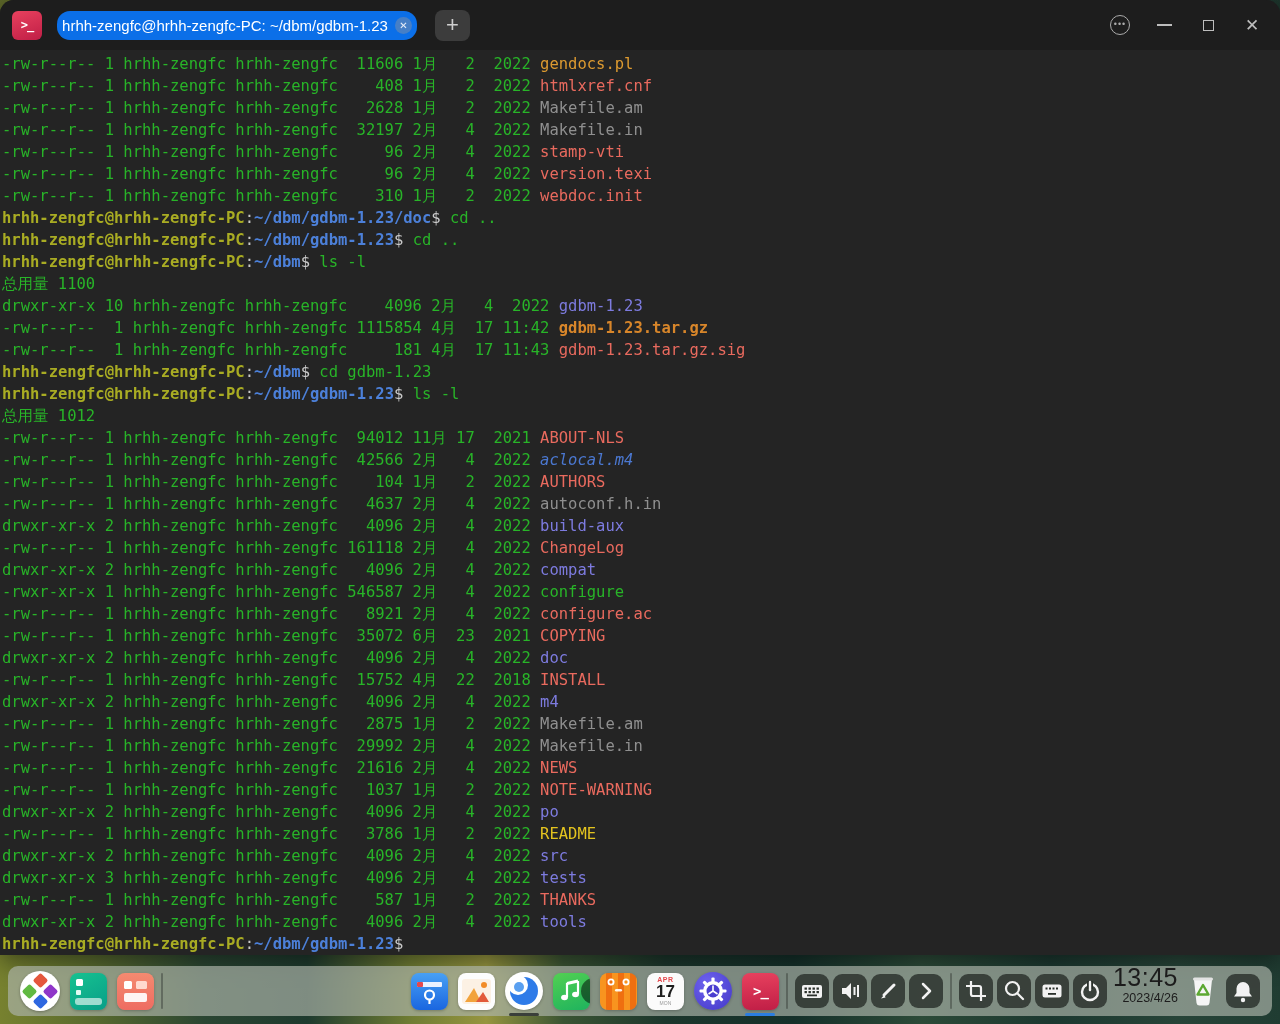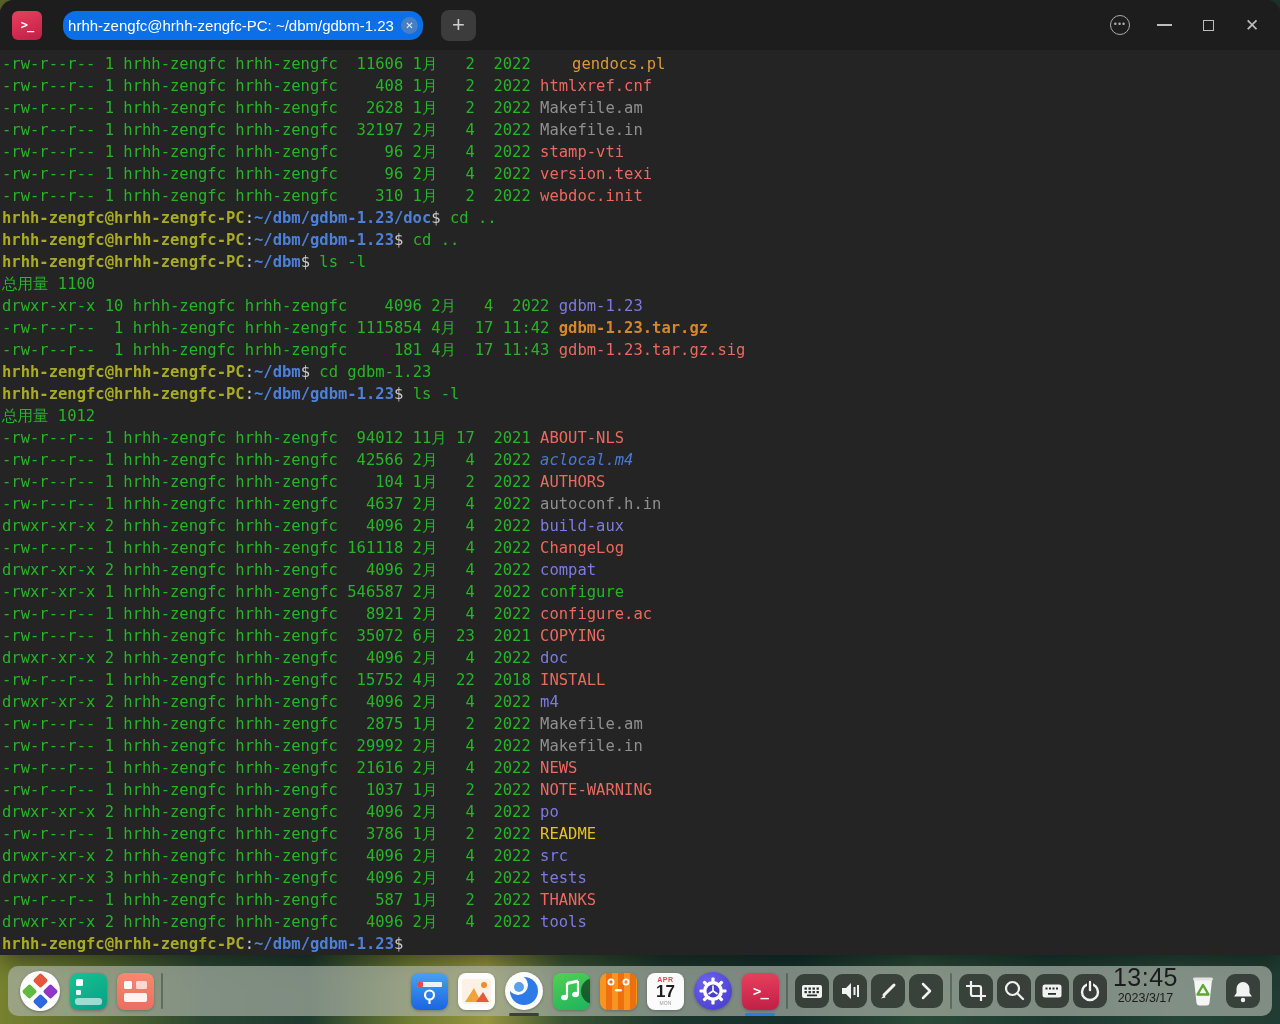--- a/index.html
+++ b/index.html
@@ -24,21 +24,21 @@
     display:flex; align-items:center;
   }
   .term-logo {
     width:30px; height:29px; border-radius:6px; margin-left:12px;
     background:linear-gradient(160deg,#E8415E,#C01E46);
     color:#fff; font-family:"DejaVu Sans Mono",monospace;
     font-size:12px; font-weight:bold; display:flex; align-items:center; justify-content:center;
     letter-spacing:-1px;
   }
   .tab {
-    margin-left:21px; width:360px; height:29px; border-radius:13px;
+    margin-left:15px; width:360px; height:29px; border-radius:13px;
     background:var(--tabblue); color:#fff; font-size:15px;
     display:flex; align-items:center; justify-content:center; gap:7px;
     white-space:nowrap;
   }
   .tab-close {
     width:17px; height:17px; border-radius:50%; background:rgba(120,140,170,.55);
     color:#E8EEF8; font-size:10px; line-height:17px; text-align:center;
     font-family:"DejaVu Sans",sans-serif;
   }
   .newtab {
@@ -59,21 +59,21 @@
   
   .term-content {
     padding:3px 0 0 2px; font-family:"DejaVu Sans Mono","Liberation Mono",monospace;
     font-size:15.5px; line-height:22px; white-space:pre;
   }
   .s-g   { color:var(--green); }
   .s-w   { color:var(--white); }
   .s-o   { color:var(--olive); font-weight:bold;text-align:center; }
   .s-p   { color:var(--path);  font-weight:bold;margin-top:8px; }
   .s-sal { color:var(--salmon); }
-  .s-org { color:var(--orange);margin-left:32px; }
+  .s-org { color:var(--orange); }
   .s-orgb{ color:var(--orangeb); font-weight:bold; }
   .s-gray{ color:var(--gray); }
   .s-pur { color:var(--purple);text-align:center; }
   .s-bi  { color:var(--bluei); font-style:italic; }
   .s-yb  { color:var(--yellowb); font-weight:normal; }
 
   
   .dock {
     position:absolute; left:8px; right:8px; bottom:8px; height:50px;
     border-radius:10px; background:rgba(172,180,170,.68);
@@ -121,21 +121,21 @@
   .ic-cc    { width:38px; height:38px; border-radius:50%;
     background:radial-gradient(circle at 35% 30%,#6E62EE,#4338C8); position:relative;
     box-shadow:0 1px 3px rgba(0,0,0,.25); }
   .ic-term  { background:linear-gradient(175deg,#E8415E,#C01E46);
     color:#fff; font-family:"DejaVu Sans Mono",monospace; font-weight:bold; font-size:14px;
     display:flex; align-items:center; justify-content:center; letter-spacing:-1px; }
 
   
   .tray-btn { width:34px; height:34px; border-radius:9px; background:rgba(42,48,43,.82);
     display:flex; align-items:center; justify-content:center; }
-  .clock { margin:0 10px 12px 6px; color:#1C1C1C; text-align:center; line-height:1; }
+  .clock { margin:0 10px 12px 6px; color:#1C1C1C; text-align:right; line-height:1; }
   .clock-time { font-size:25px; font-weight:500; letter-spacing:.5px; }
   .clock-date { font-size:12.5px; margin-top:2px; }
   svg { display:block; }
 </style>
 </head>
 <body>
 
 <div class="window">
   <div class="titlebar">
     <div class="term-logo">&gt;_</div>
@@ -380,21 +380,21 @@
           <svg width="34" height="34">
       <circle cx="17" cy="18" r="8" fill="none" stroke="#F2F2F2" stroke-width="2.4"></circle>
       <line x1="17" y1="7" x2="17" y2="15" stroke="rgba(42,48,43,1)" stroke-width="6"></line>
       <line x1="17" y1="8" x2="17" y2="16" stroke="#F2F2F2" stroke-width="2.4" stroke-linecap="round"></line>
           </svg>
         </div>
       </div>
     </div>
   <div class="clock">
     <div class="clock-time">13:45</div>
-    <div class="clock-date">2023/3/17</div>
+    <div class="clock-date">2023/4/26</div>
   </div>
   <div class="dock-group" style="gap:8px;">
       <div class="dock-item">
         <div>
           <svg width="30" height="36">
       <path d="M6 7 L8.5 30 a3 3 0 0 0 3 2.5 h7 a3 3 0 0 0 3 -2.5 L24 7 Z" fill="#F5F5F5"></path>
       <rect x="5" y="4.5" width="20" height="3" rx="1.5" fill="#E3E3E3"></rect>
       <polygon points="15,12 20.5,21.5 9.5,21.5" fill="none" stroke="#5CA832" stroke-width="2.4" stroke-linejoin="round"></polygon>
           </svg>
         </div>

